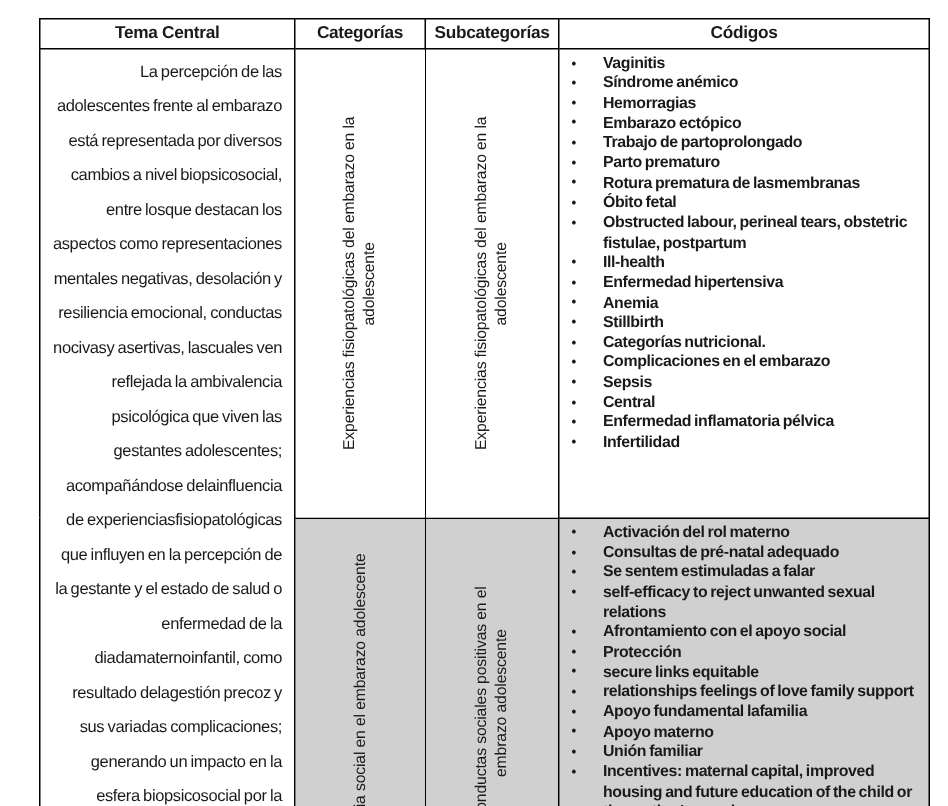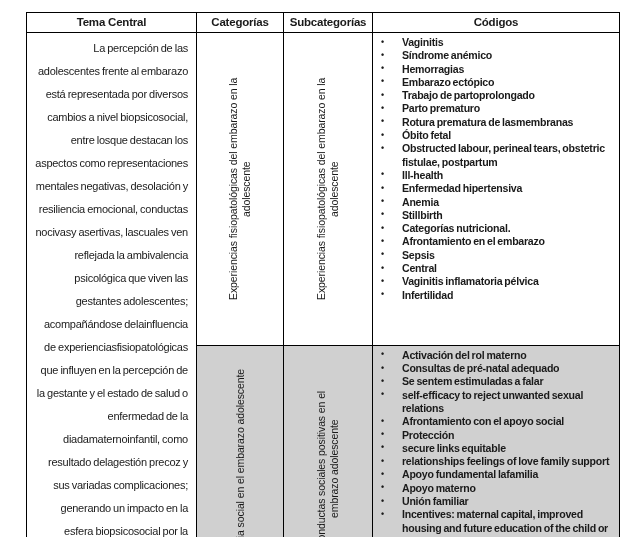--- a/index.html
+++ b/index.html
@@ -160,24 +160,24 @@
             <li>Trabajo de partoprolongado</li>
             <li>Parto prematuro</li>
             <li>Rotura prematura de lasmembranas</li>
             <li>Óbito fetal</li>
             <li>Obstructed labour, perineal tears, obstetric fistulae, postpartum</li>
             <li>Ill-health</li>
             <li>Enfermedad hipertensiva</li>
             <li>Anemia</li>
             <li>Stillbirth</li>
             <li>Categorías nutricional.</li>
-            <li>Afrontamiento en el embarazo</li>
+            <li>Complicaciones en el embarazo</li>
             <li>Sepsis</li>
             <li>Central</li>
-            <li>Vaginitis inflamatoria pélvica</li>
+            <li>Enfermedad inflamatoria pélvica</li>
             <li>Infertilidad</li>
           </ul>
       </td>
     </tr>
     <tr>
       <td class="vcell h-viv shaded">
         <div class="vcell-inner">
           <div class="vtext tall">Vivencia social en el embarazo adolescente</div>
         </div>
       </td>

